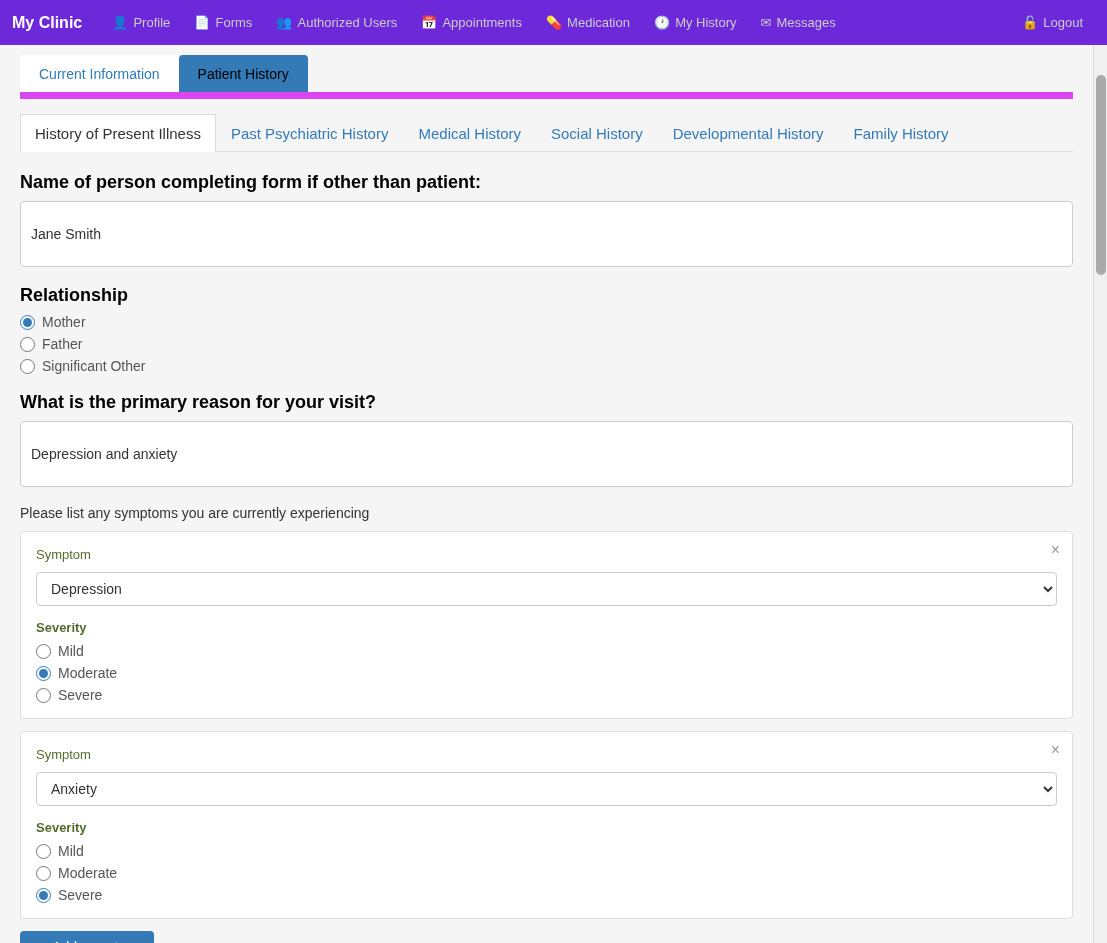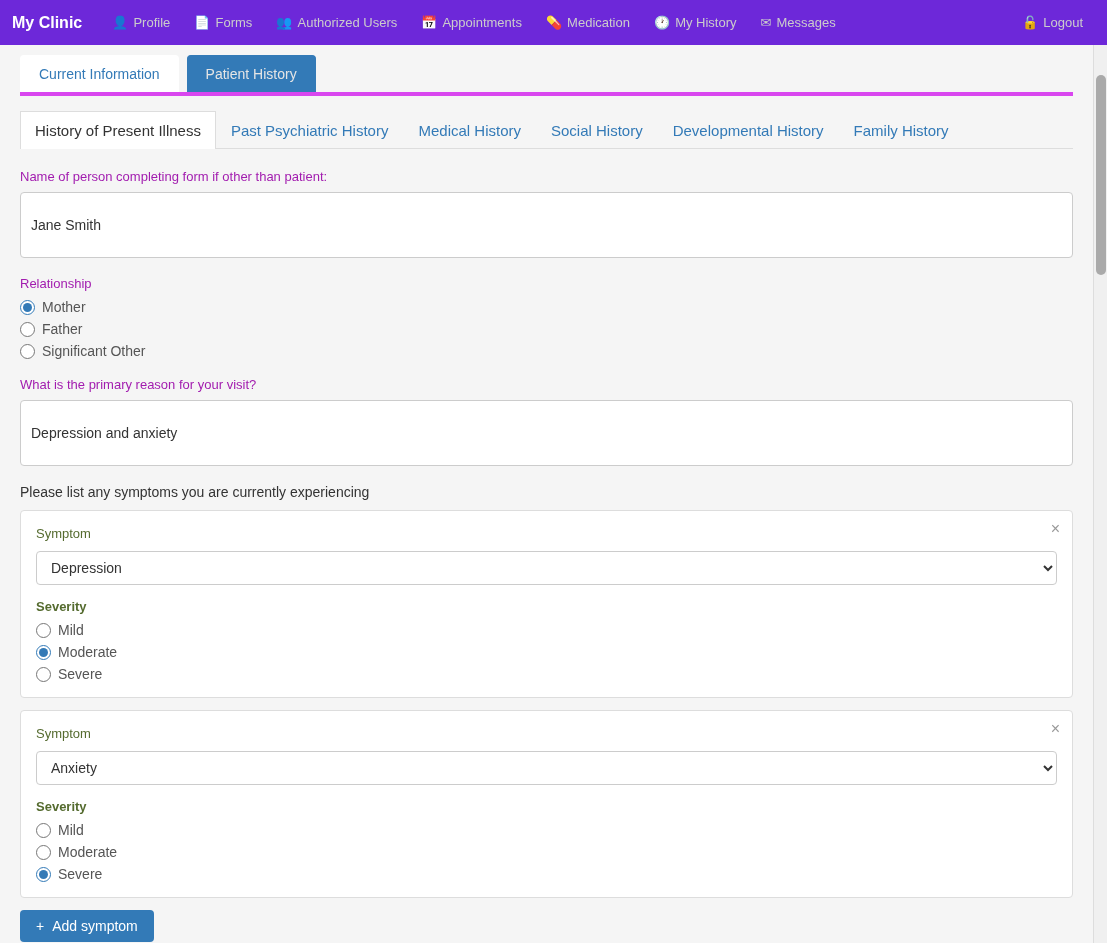--- a/index.html
+++ b/index.html
@@ -32,37 +32,37 @@
       font-size: 13px;
       white-space: nowrap;
       text-decoration: none;
     }
     .nav-item .nav-icon { margin-right: 5px; font-size: 13px; }
     .navbar-right { margin-left: auto; display: flex; align-items: center; }
 
     
     .top-tabs {
       display: flex;
-      gap: 8px;
+      gap: 0;
       margin-bottom: 15px;
-      border-bottom: 4px solid #d946ef;
+      border-bottom: 7px solid #d946ef;
     }
     .top-tab {
       padding: 10px 18px;
       cursor: pointer;
       border: 1px solid transparent;
       border-bottom: none;
       font-size: 14px;
       color: #337ab7;
       background: #fff;
       border-radius: 4px 4px 0 0;
     }
     .top-tab.active {
       background: #337ab7;
-      color: #e5e5e5;
+      color: #000000;
       border-color: #337ab7;
     }
 
     
     .sec-tabs {
       display: flex;
       border-bottom: 1px solid #ddd;
       margin-bottom: 20px;
       flex-wrap: wrap;
     }
@@ -80,24 +80,24 @@
     .sec-tab.active {
       background: #fff;
       border-color: #ddd;
       border-bottom-color: #fff;
       color: #333;
     }
 
     
     .form-section { margin-bottom: 18px; }
     .form-label {
-      color: #a21caf;
-      font-weight: normal;
+      color: #000000;
+      font-weight: bold;
       margin-bottom: 8px;
-      font-size: 13px;
+      font-size: 18px;
     }
     .form-input {
       width: 100%;
       padding: 24px 10px;
       border: 1px solid #ccc;
       border-radius: 4px;
       font-size: 14px;
       color: #333;
     }
 

